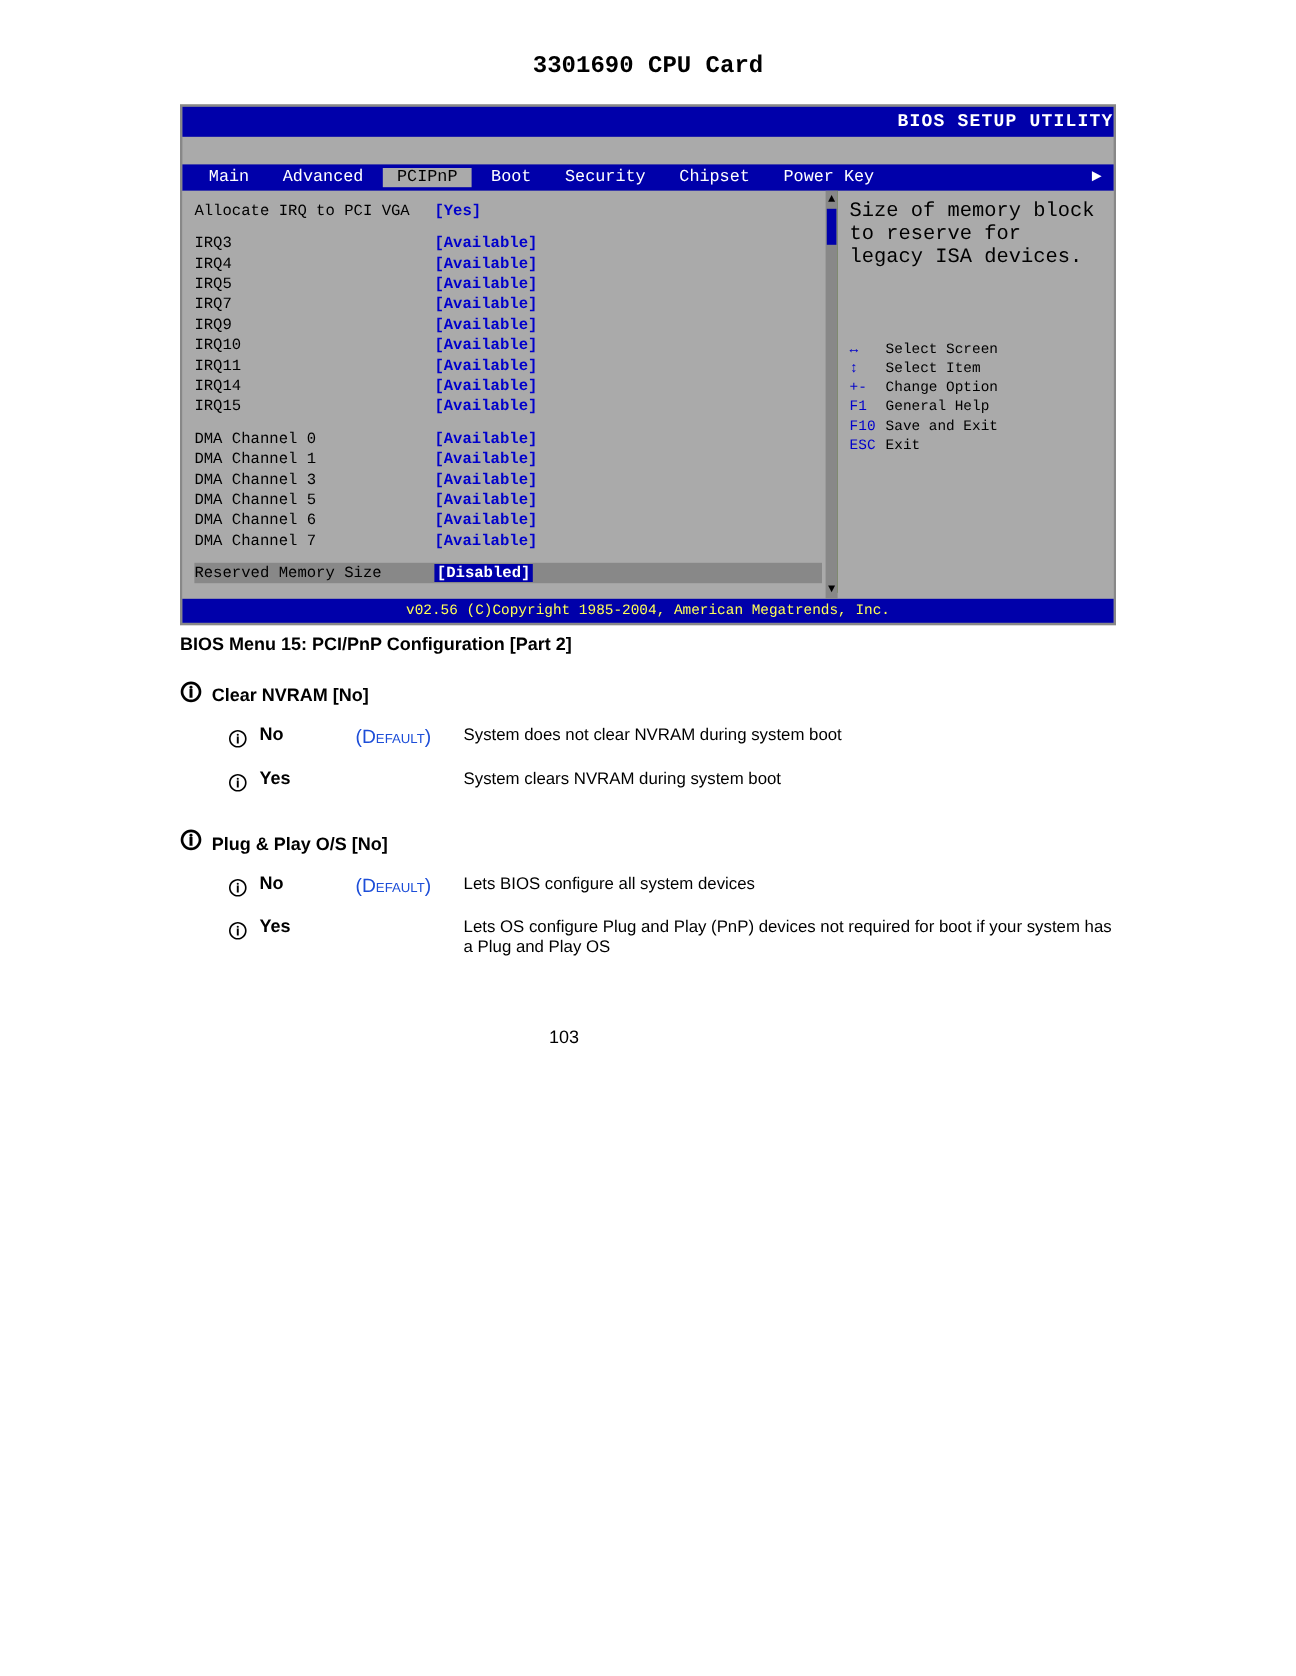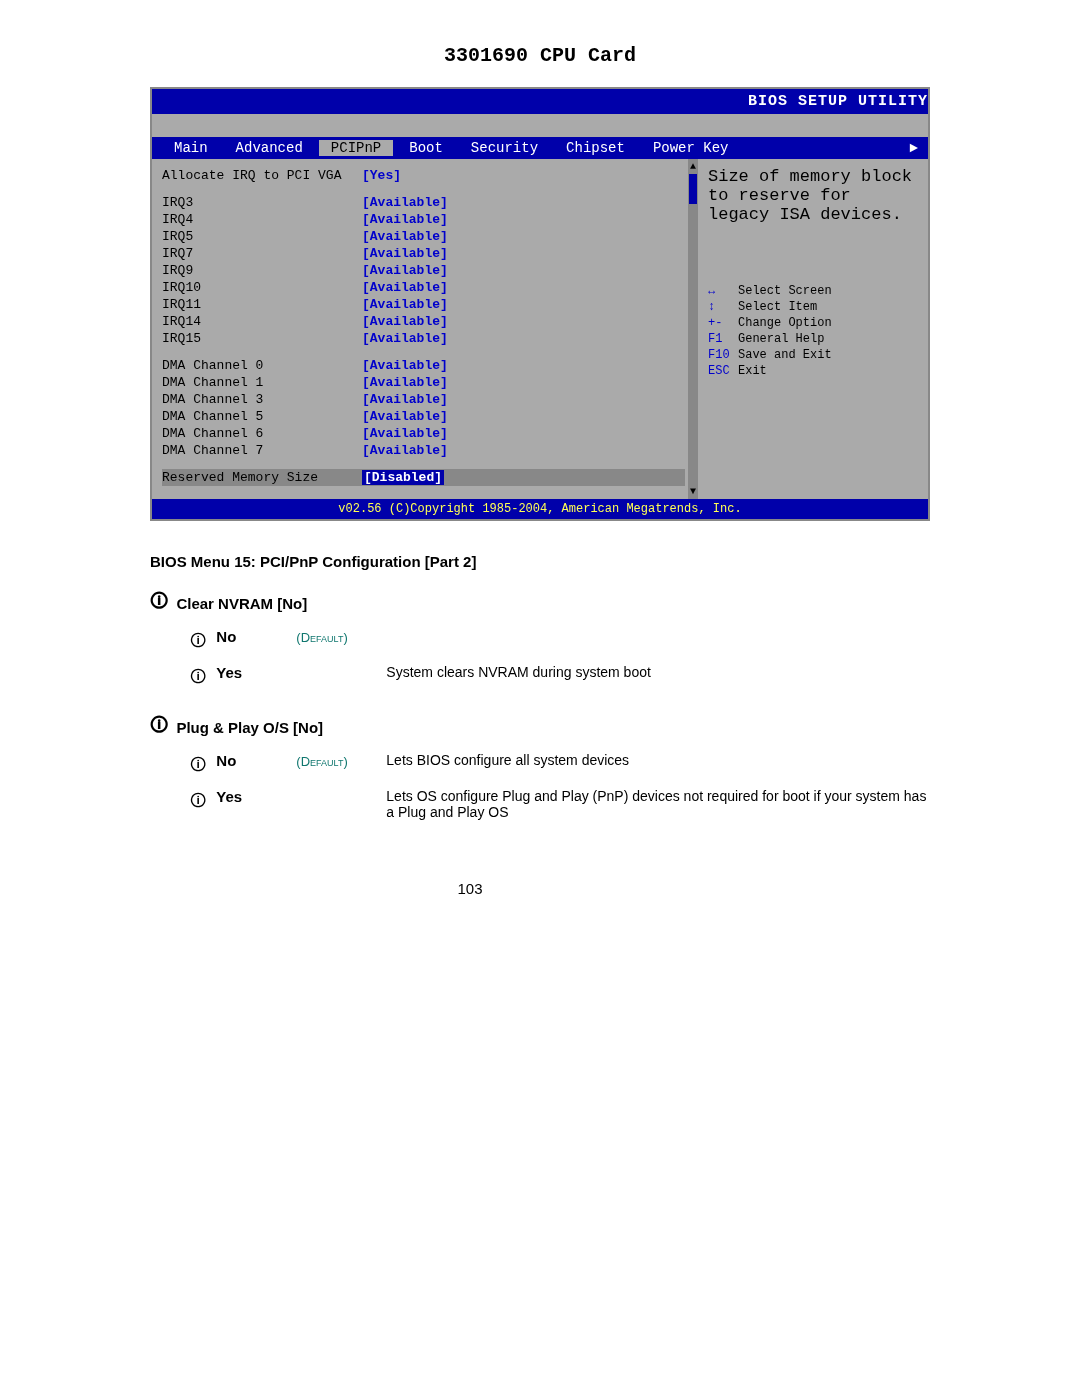--- a/index.html
+++ b/index.html
@@ -142,21 +142,21 @@
       background: #0000aa;
       color: #ffff55;
       text-align: center;
       font-size: 12px;
       padding: 3px 0;
     }
 
     
     .doc-section {
       width: 780px;
-      margin: 32px auto 0 auto;
+      margin: 8px auto 0 auto;
       font-family: Arial, sans-serif;
       font-size: 15px;
       color: #000;
     }
 
     .doc-section-title {
       font-weight: bold;
       font-size: 15px;
       margin-bottom: 18px;
     }
@@ -193,22 +193,22 @@
       margin-top: 1px;
     }
 
     .doc-sub-label {
       font-weight: bold;
       width: 80px;
     }
 
     .doc-sub-default {
       font-variant: small-caps;
-      font-size: 13px;
-      color: #0f766e;
+      font-size: 16px;
+      color: #1d4ed8;
       width: 90px;
       margin-top: 2px;
     }
 
     .doc-sub-desc {
       flex: 1;
       font-size: 14px;
     }
 
     .page-number {
@@ -374,20 +374,21 @@
   <div class="doc-option-group">
     <div class="doc-option-title">
       <span class="doc-option-icon">🛈</span>
       <span>Clear NVRAM [No]</span>
     </div>
 
     <div class="doc-sub-option">
       <span class="doc-sub-icon">🛈</span>
       <span class="doc-sub-label">No</span>
       <span class="doc-sub-default">(Default)</span>
+      <span class="doc-sub-desc">System does not clear NVRAM during system boot</span>
     </div>
 
     <div class="doc-sub-option">
       <span class="doc-sub-icon">🛈</span>
       <span class="doc-sub-label">Yes</span>
       <span class="doc-sub-default"></span>
       <span class="doc-sub-desc">System clears NVRAM during system boot</span>
     </div>
   </div>
 

